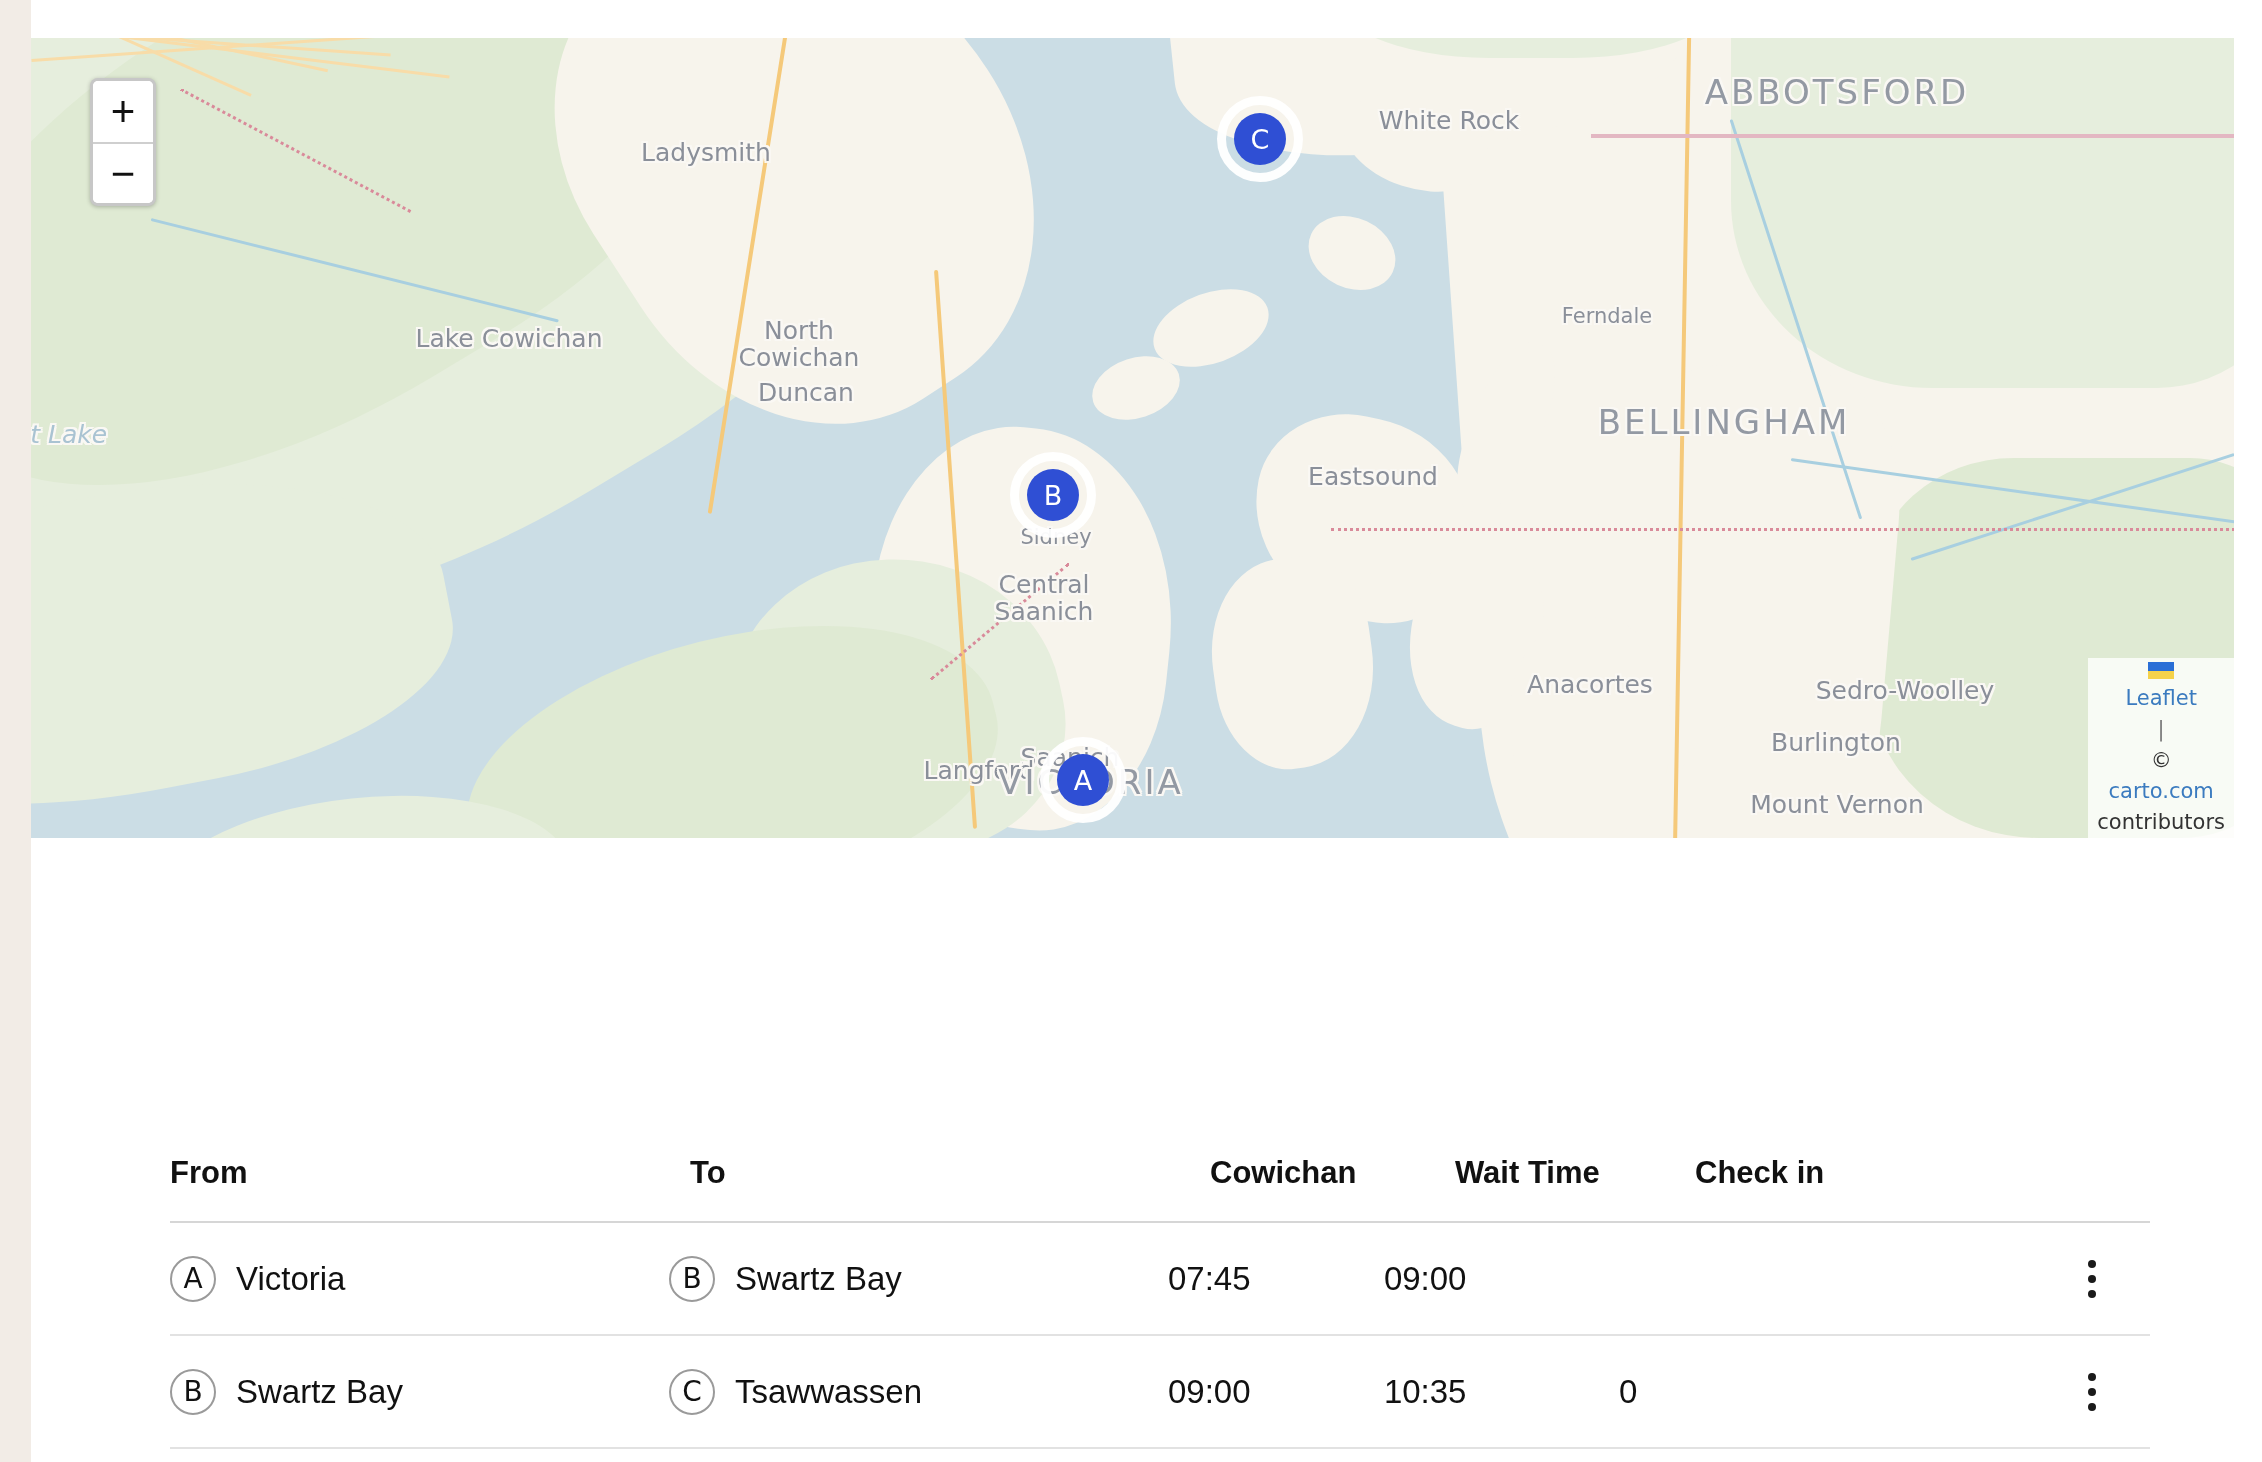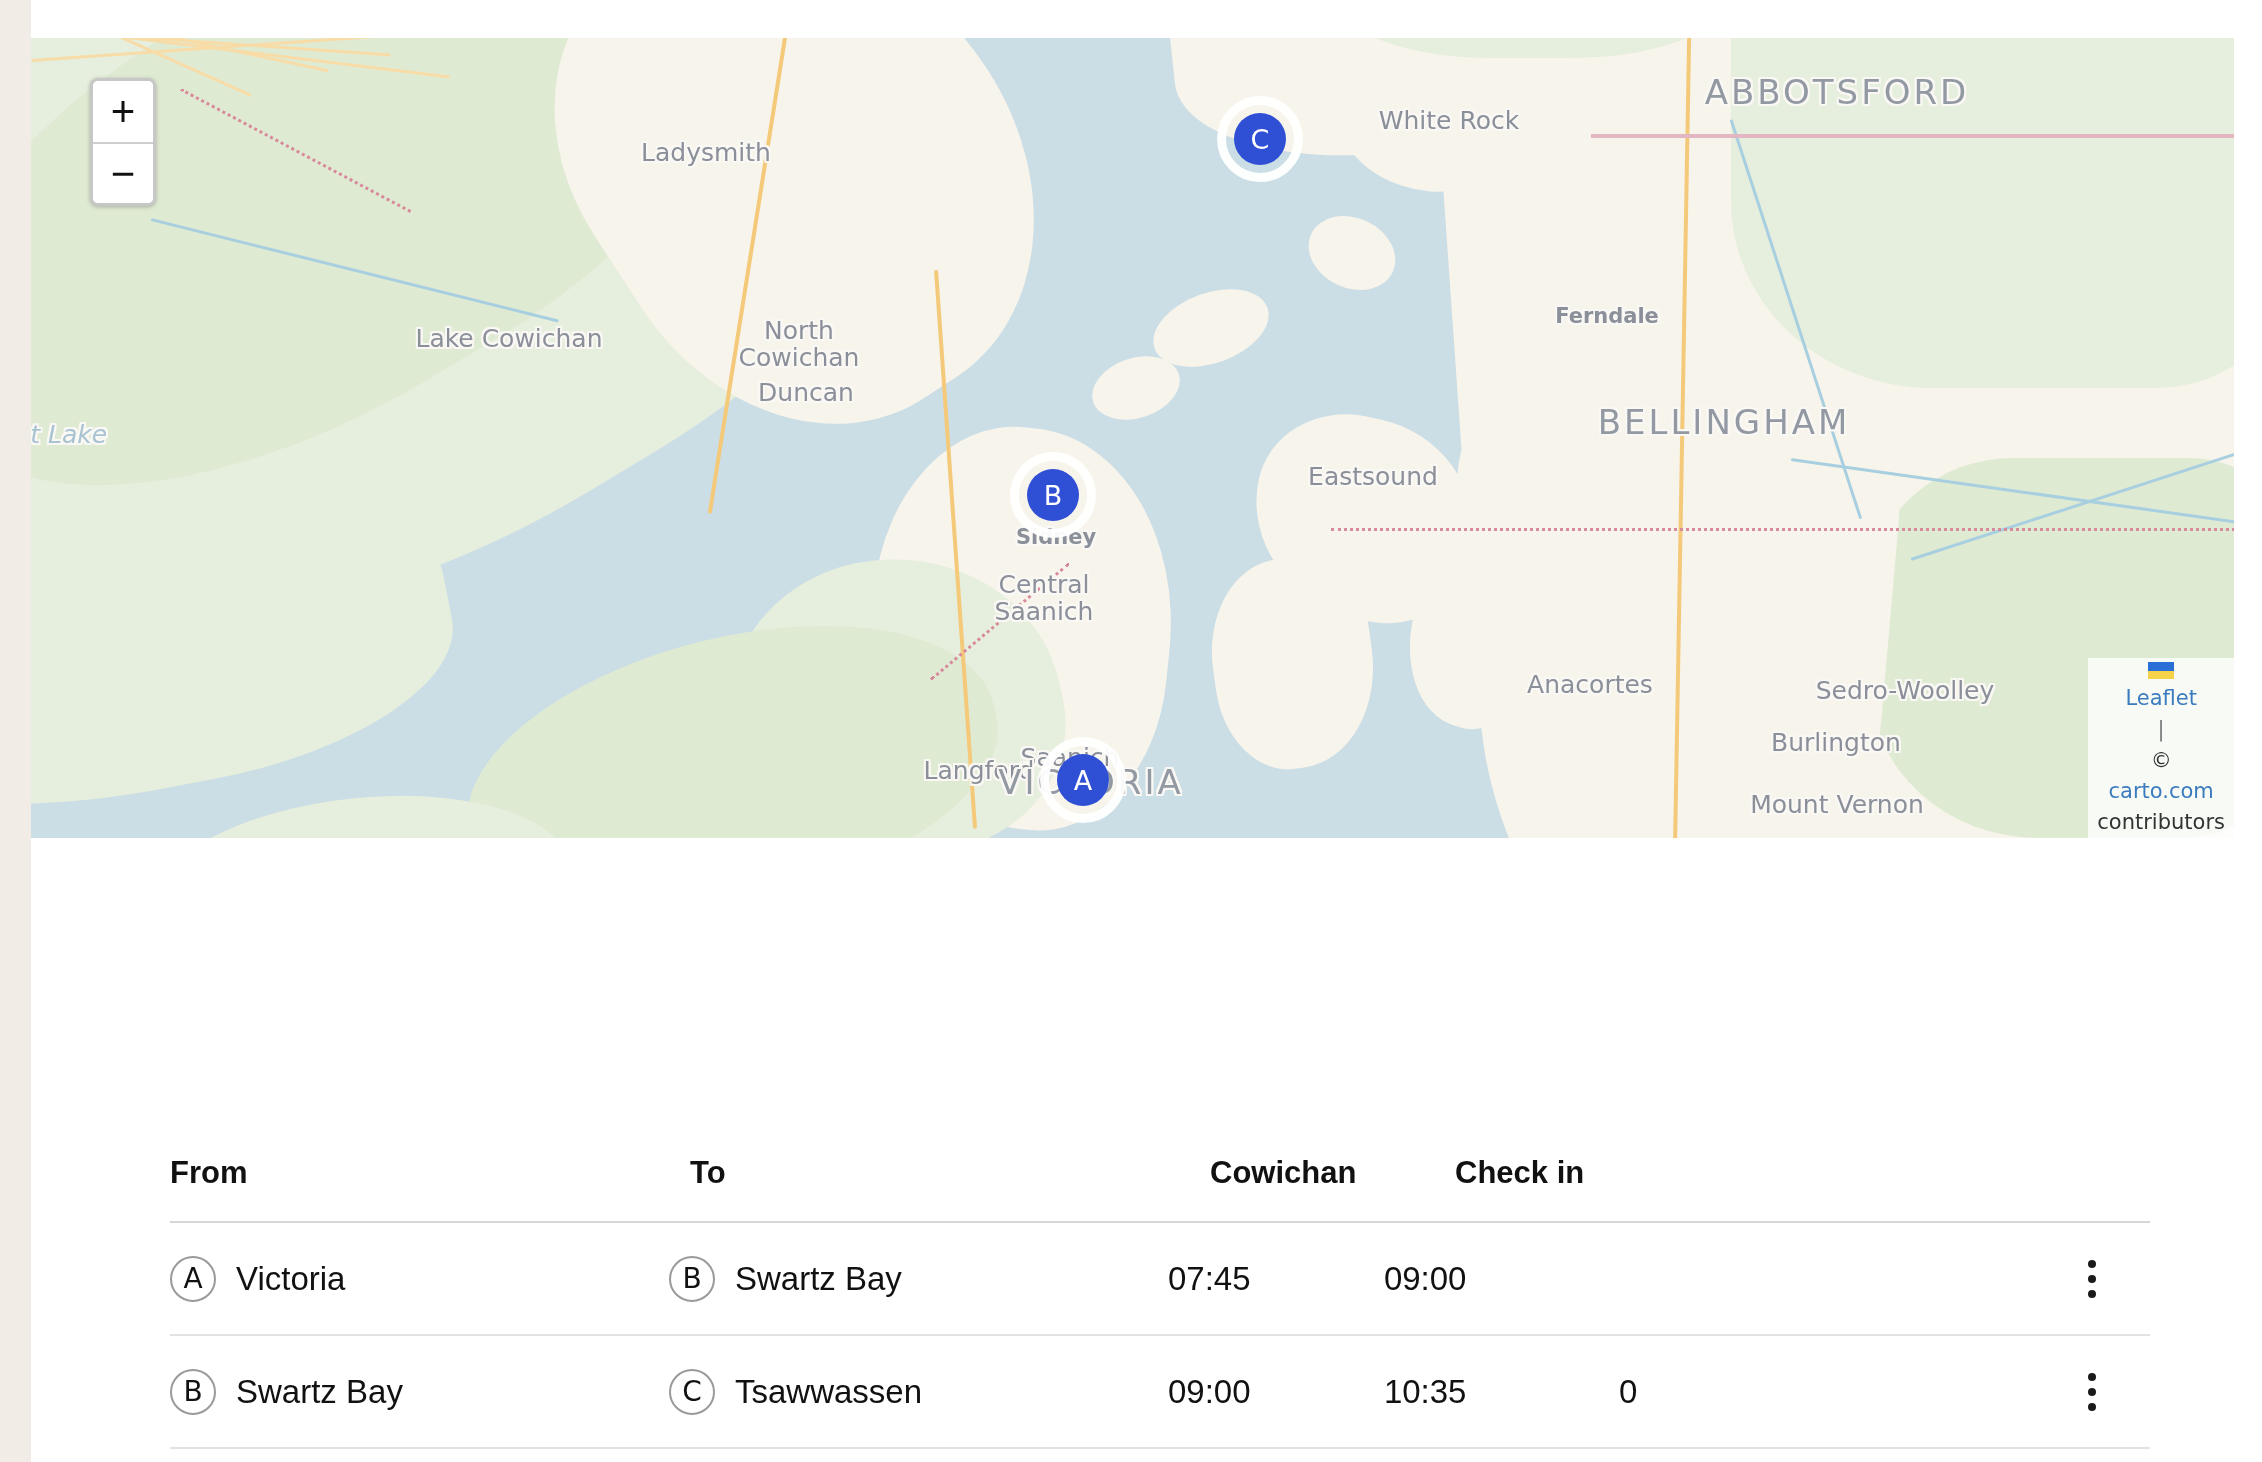--- a/index.html
+++ b/index.html
@@ -52,21 +52,21 @@
     white-space: nowrap; text-shadow:
       -2px 0 #faf8f4, 2px 0 #faf8f4, 0 -2px #faf8f4, 0 2px #faf8f4,
       -2px -2px #faf8f4, 2px 2px #faf8f4, -2px 2px #faf8f4, 2px -2px #faf8f4;
     font-family: "DejaVu Sans", sans-serif;
     pointer-events: none;
   }
   .maplbl.big {
     font-size: 34px; letter-spacing: 3px; color: #9399a3; font-weight: 400;
   }
   .maplbl.mid { font-size: 25px; }
-  .maplbl.sm { font-size: 21px; font-weight: bold; }
+  .maplbl.sm { font-size: 21px; }
   .maplbl.water { color: #a9c3d2; font-style: italic; }
   .maplbl.ctr { transform: translateX(-50%); text-align: center; }
 
   
   .zoomctl {
     position: absolute; left: 59px; top: 40px; width: 66px;
     border-radius: 8px; overflow: hidden;
     border: 3px solid rgba(0,0,0,0.22);
     box-shadow: 0 1px 4px rgba(0,0,0,0.25);
     z-index: 40; background: #fff;
@@ -265,20 +265,21 @@
   <div class="legs-bar">
     
     
   </div>
 
   <div class="tbl">
     <div class="trow thead">
       <div class="cell c-from">From</div>
       <div class="cell c-to">To</div>
       <div class="cell c-arr">Cowichan</div>
+      <div class="cell c-wait">Wait Time</div>
       <div class="cell c-chk">Check in</div>
       <div class="cell c-menu"></div>
     </div>
     <div class="tbody" id="legs-body">
         <div class="trow">
           <div class="cell c-from"><span class="chip">
               <span class="circ">A</span>
               <span>Victoria</span>
             </span></div>
           <div class="cell c-to"><span class="chip">

